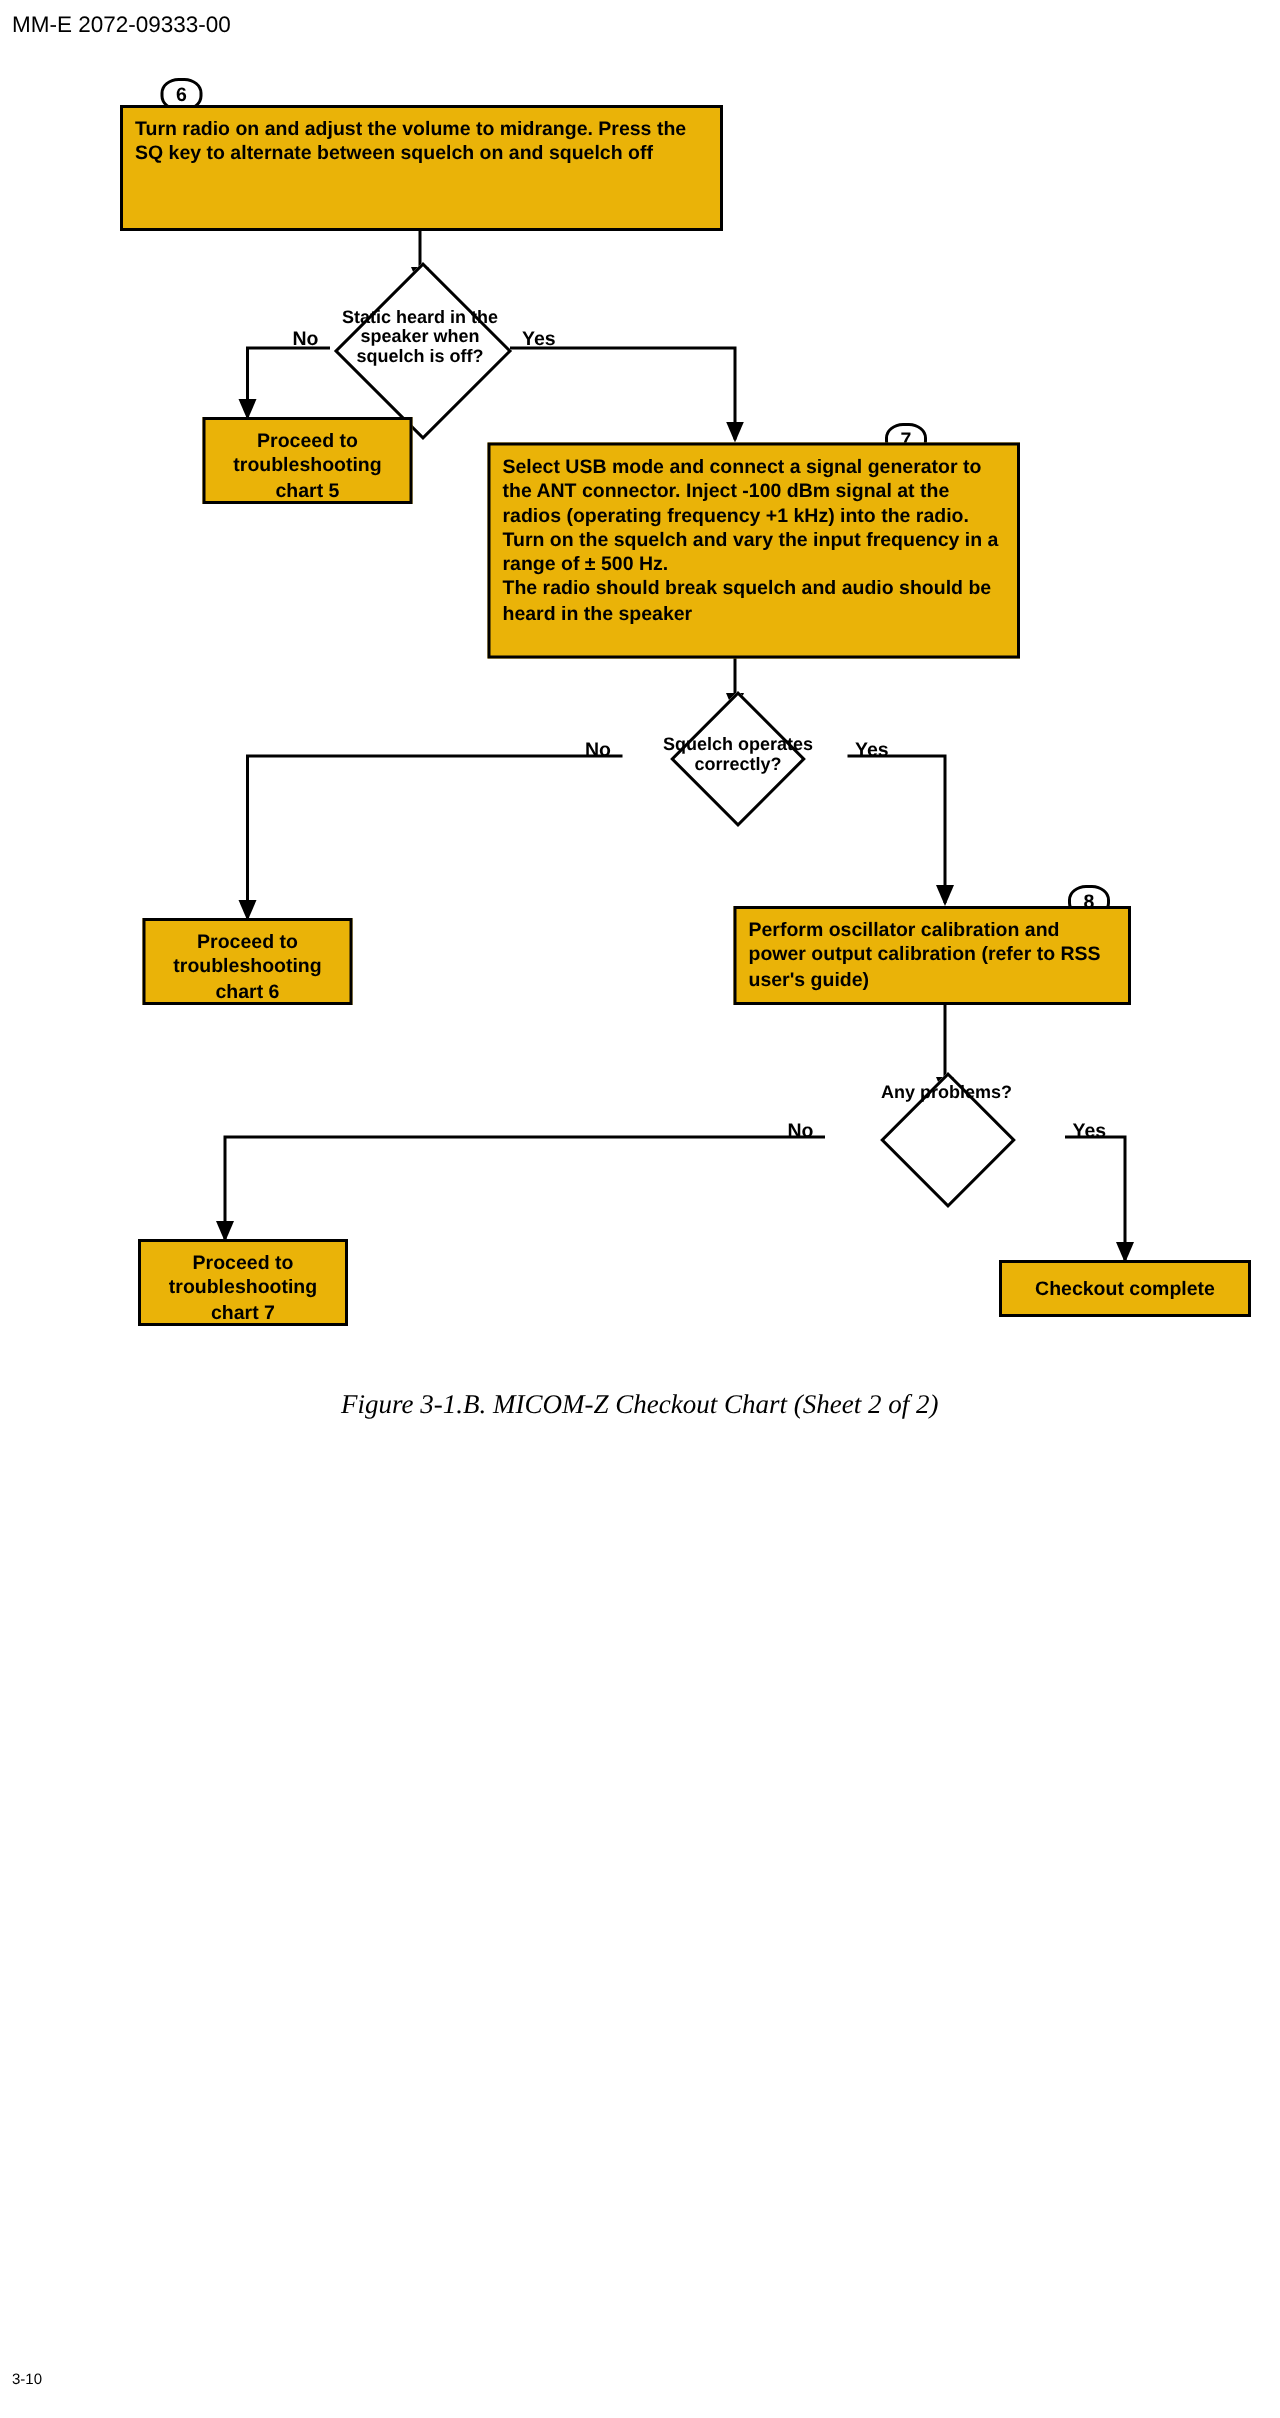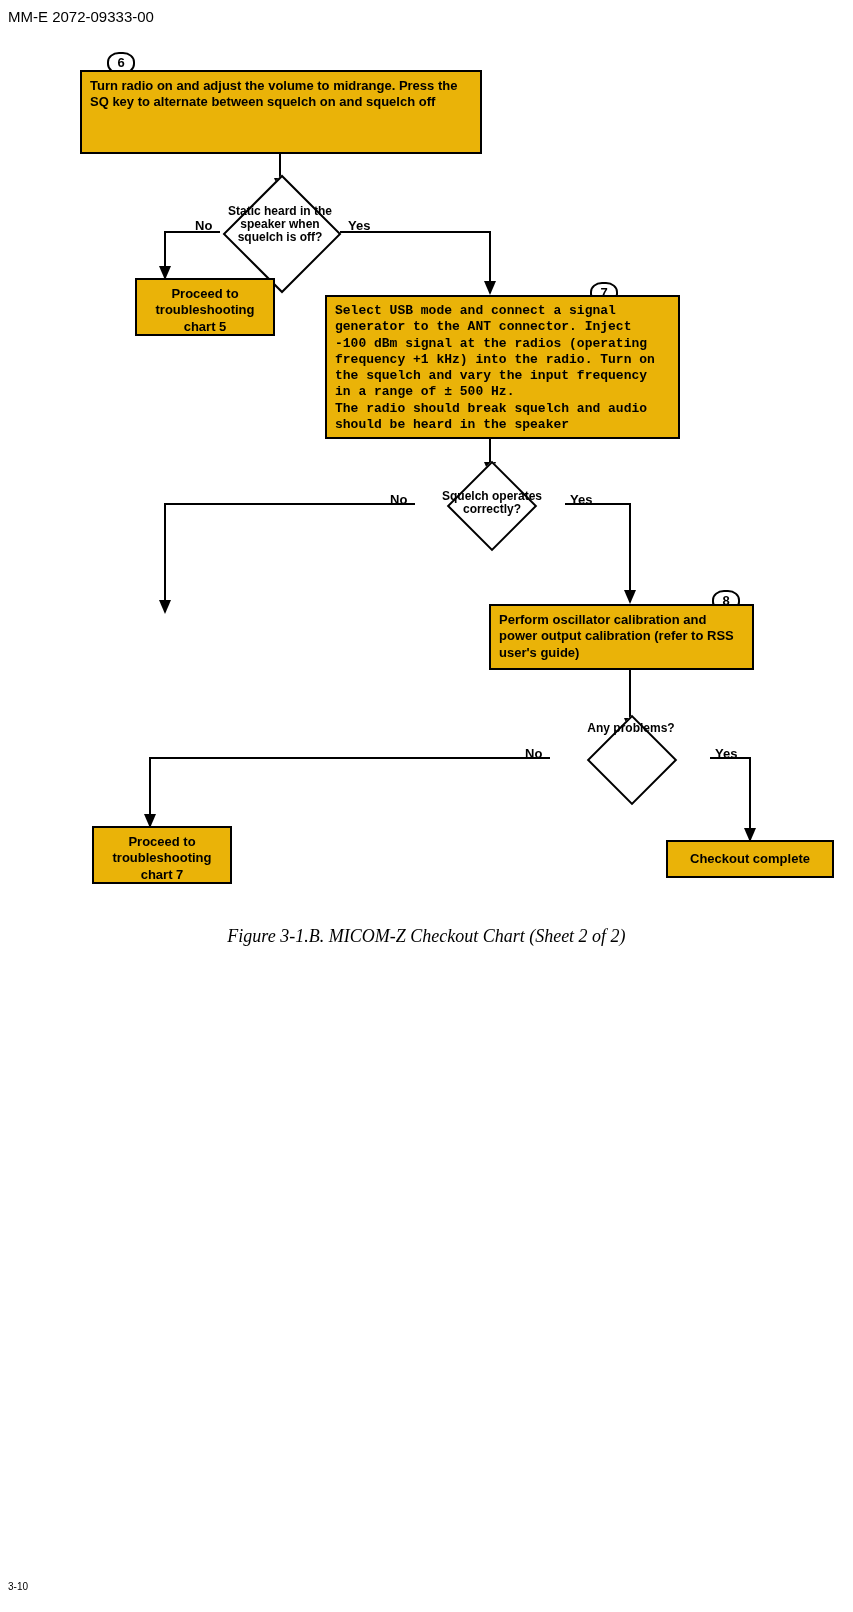--- a/index.html
+++ b/index.html
@@ -135,28 +135,29 @@
 
     <div class="box" style="left:10px; top:20px; width:402px; height:84px;">Turn radio on and adjust the volume to midrange. Press the SQ key to alternate between squelch on and squelch off</div>
 
     <div class="diamond" style="left:170px; top:142px; width:80px; height:80px;"></div>
     <div class="diamond-label" style="left:155px; top:155px; width:110px;">Static heard in the speaker when squelch is off?</div>
     <div class="edge-label" style="left:125px; top:168px;">No</div>
     <div class="edge-label" style="left:278px; top:168px;">Yes</div>
 
     <div class="box center" style="left:25px; top:228px; width:140px; height:58px;margin-left:40px;">Proceed to troubleshooting chart 5</div>
 
-    <div class="box" style="left:255px; top:245px; width:355px; height:144px; white-space:pre-line;font-family:Liberation Mono, monospace;">Select USB mode and connect a signal generator to the ANT connector. Inject -100 dBm signal at the radios (operating frequency +1 kHz) into the radio.  Turn on the squelch and vary the input frequency in a range of ± 500 Hz.
+    <div class="box" style="left:255px; top:245px; width:355px; height:144px; white-space:pre-line;">Select USB mode and connect a signal generator to the ANT connector. Inject -100 dBm signal at the radios (operating frequency +1 kHz) into the radio.  Turn on the squelch and vary the input frequency in a range of ± 500 Hz.
 The radio should break squelch and audio should be heard in the speaker</div>
 
     <div class="diamond" style="left:390px; top:424px; width:60px; height:60px;"></div>
     <div class="diamond-label" style="left:352px; top:440px; width:140px;">Squelch operates correctly?</div>
     <div class="edge-label" style="left:320px; top:442px;">No</div>
     <div class="edge-label" style="left:500px; top:442px;">Yes</div>
 
+    <div class="box center" style="left:25px; top:562px; width:140px; height:58px;">Proceed to troubleshooting chart 6</div>
 
     <div class="box" style="left:419px; top:554px; width:265px; height:66px;">Perform oscillator calibration and power output calibration (refer to RSS user's guide)</div>
 
     <div class="diamond" style="left:530px; top:678px; width:60px; height:60px;"></div>
     <div class="diamond-label" style="left:506px; top:672px; width:110px;">Any problems?</div>
     <div class="edge-label" style="left:455px; top:696px;">No</div>
     <div class="edge-label" style="left:645px; top:696px;">Yes</div>
 
     <div class="box center" style="left:10px; top:776px; width:140px; height:58px;margin-left:12px;">Proceed to troubleshooting chart 7</div>
 

